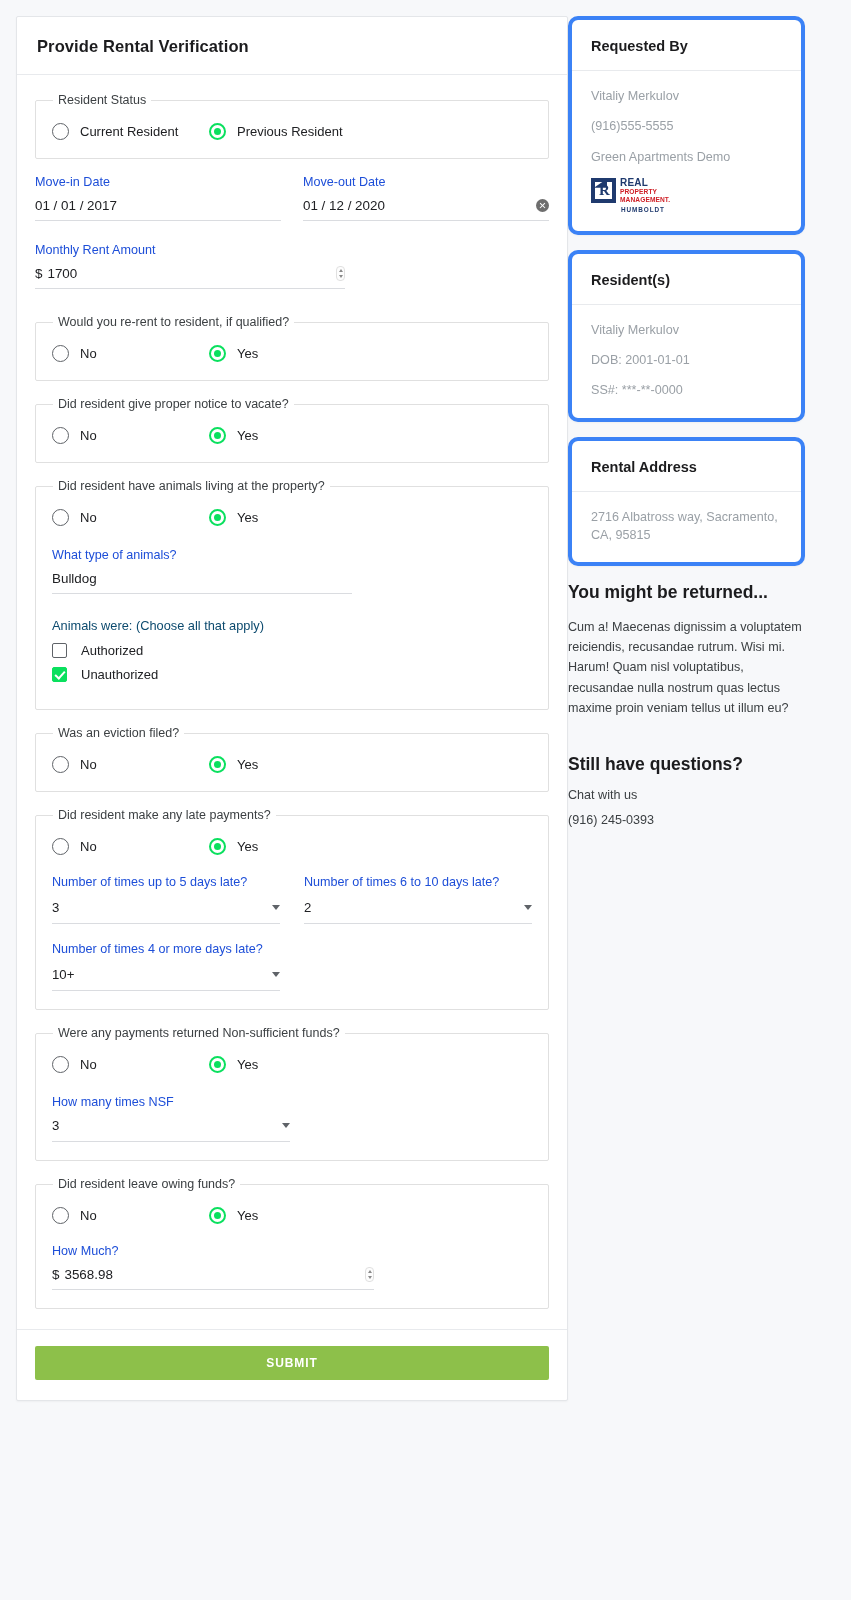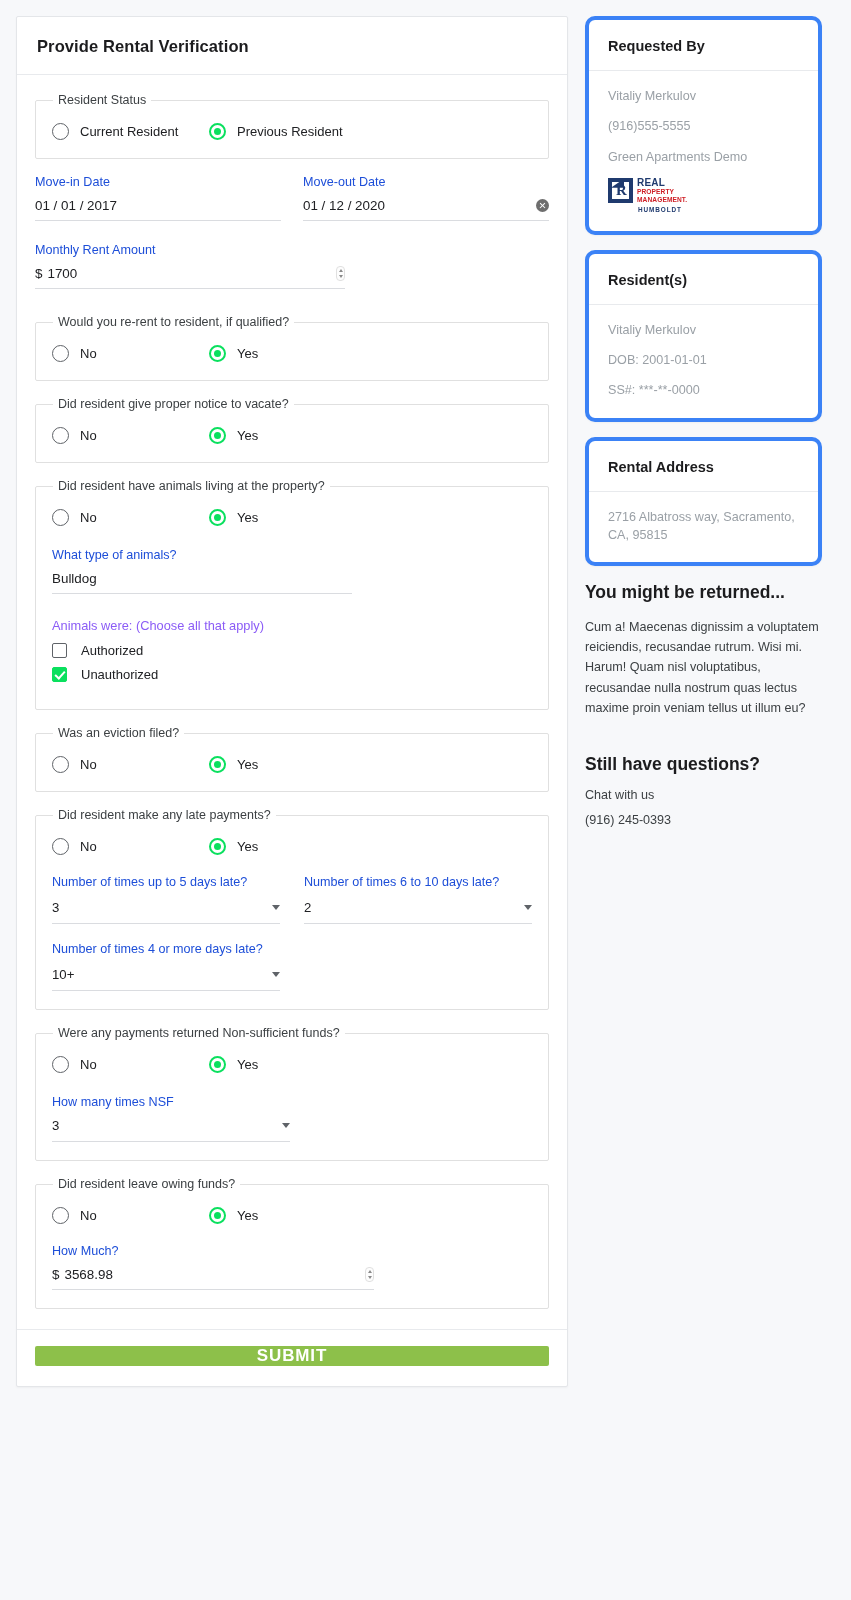--- a/index.html
+++ b/index.html
@@ -7,21 +7,21 @@
     margin: 0; padding: 0;
     background: #f7f8fa;
     font-family: "Liberation Sans", sans-serif;
     color: #202124;
   }
   body { width: 851px; min-height: 1600px; position: relative; }
 
   .page {
     display: flex;
     align-items: flex-start;
-    gap: 17px;
+    gap: 0;
     padding: 16px 16px 0 16px;
     width: 851px;
   }
 
   
   .form-card {
     width: 552px;
     background: #ffffff;
     border: 1px solid #e4e6e9;
     border-radius: 2px;
@@ -168,21 +168,21 @@
   .sel-grid {
     display: grid;
     grid-template-columns: 1fr 1fr;
     column-gap: 24px;
     row-gap: 18px;
     margin-top: 20px;
   }
   .sel-cell .field-label { margin-bottom: 11px; }
 
   
-  .cb-head { font-size: 12.8px; color: #8b5cf6; margin: 24px 0 10px 0; }
+  .cb-head { font-size: 12.8px; color: #0c4a6e; margin: 24px 0 10px 0; }
   .cb-row { display: flex; align-items: center; gap: 14px; margin-bottom: 9px; }
   .cb {
     width: 15px; height: 15px;
     border: 1.7px solid #5f6368;
     border-radius: 2px;
     flex: none;
     position: relative;
   }
   .cb.checked {
     background: #0ae05e;
@@ -201,22 +201,22 @@
 
   .card-divider { border-top: 1px solid #e8eaed; }
   .submit-wrap { padding: 16px 18px 20px 18px; }
   .submit-btn {
     display: block;
     width: 100%;
     background: #8dc04a;
     color: #ffffff;
     border: none;
     border-radius: 2px;
-    padding: 0 0;
-    font-size: 17px;
+    padding: 10px 0;
+    font-size: 12px;
     font-weight: bold;
     letter-spacing: .9px;
     font-family: "Liberation Sans", sans-serif;
     cursor: pointer;
   }
 
   
   .sidebar { width: 237px; }
   .side-card {
     background: #ffffff;

